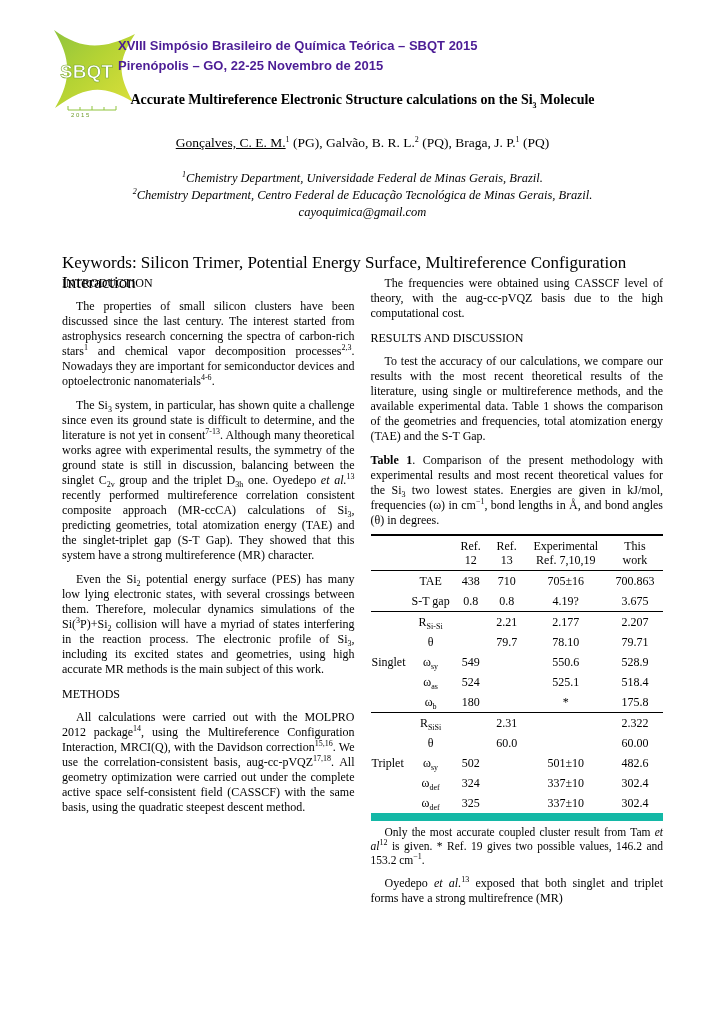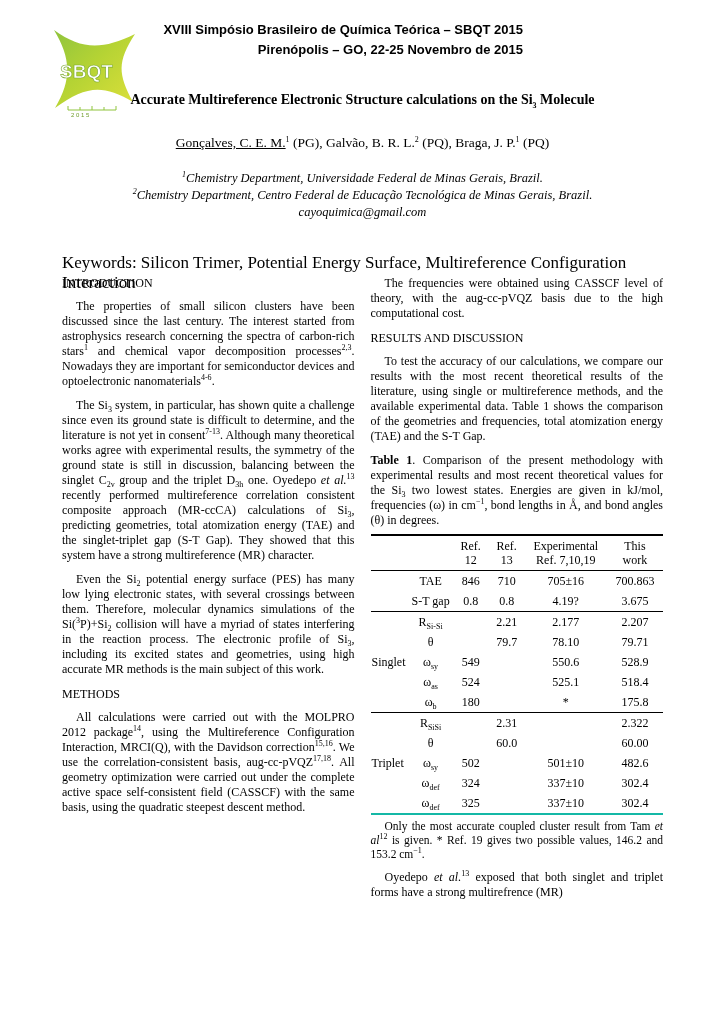--- a/index.html
+++ b/index.html
@@ -5,23 +5,23 @@
   * { margin:0; padding:0; box-sizing:border-box; }
   html,body { background:#888; }
   .page {
     position:relative; width:725px; height:1024px; margin:0 auto;
     background:#ffffff; overflow:hidden; color:#000;
     font-family:"Liberation Serif","DejaVu Serif",serif;
   }
   
   .logo { position:absolute; left:38px; top:22px; width:112px; height:96px; }
   .conf-lines {
-    position:absolute; left:118px; top:20px; width:405px; text-align:right;
+    position:absolute; left:118px; top:36px; width:405px; text-align:left;
     font-family:"Liberation Sans","DejaVu Sans",sans-serif;
-    font-size:13px; line-height:20px; font-weight:bold; color:#000000;
+    font-size:13px; line-height:20px; font-weight:bold; color:#4c1d95;
   }
   .paper-title {
     position:absolute; left:62px; top:92px; width:601px; text-align:center;
     font-size:14px; font-weight:bold;
   }
   .authors {
     position:absolute; left:62px; top:135px; width:601px; text-align:center;
     font-size:13.5px;
   }
   .affils {
@@ -54,21 +54,21 @@
   }
   table.results td { padding:3px 1px; text-align:center; vertical-align:middle; }
   table.results .gcol { width:38px; text-align:left; }
   table.results .pcol { width:44px; }
   table.results .c1 { width:36px; }
   table.results .c2 { width:36px; }
   table.results .c3 { width:82px; }
   table.results .c4 { width:56px; }
   table.results thead td { border-top:2px solid #000; border-bottom:1.5px solid #000; }
   tr.rule td, td.grule { border-bottom:1.5px solid #000; }
-  tr.lastrule td, td.glastrule { border-bottom:2px solid #14b8a6; }
+  tr.lastrule td, td.glastrule { border-bottom:8px solid #14b8a6; }
   .footnote { font-size:11.5px; line-height:14px; text-align:justify; text-indent:0; margin:2px 0 10px 0; }
   .closing { text-indent:14px; }
 </style>
 </head>
 <body>
 
 <div class="page">
 
   <div class="logo">
     <svg width="112" height="96" viewBox="0 0 112 96" xmlns="http://www.w3.org/2000/svg">
@@ -135,21 +135,21 @@
             <td class="c1">Ref.<br>12</td>
             <td class="c2">Ref.<br>13</td>
             <td class="c3">Experimental<br>Ref. 7,10,19</td>
             <td class="c4">This<br>work</td>
           </tr>
         </thead>
         <tbody>
           <tr>
             <td class="gcol"></td>
             <td class="pcol">TAE</td>
-            <td class="c1">846</td>
+            <td class="c1">438</td>
             <td class="c2">710</td>
             <td class="c3">705±16</td>
             <td class="c4">700.863</td>
           </tr>
           <tr class="rule">
             <td class="gcol"></td>
             <td class="pcol">S-T gap</td>
             <td class="c1">0.8</td>
             <td class="c2">0.8</td>
             <td class="c3">4.19?</td>

